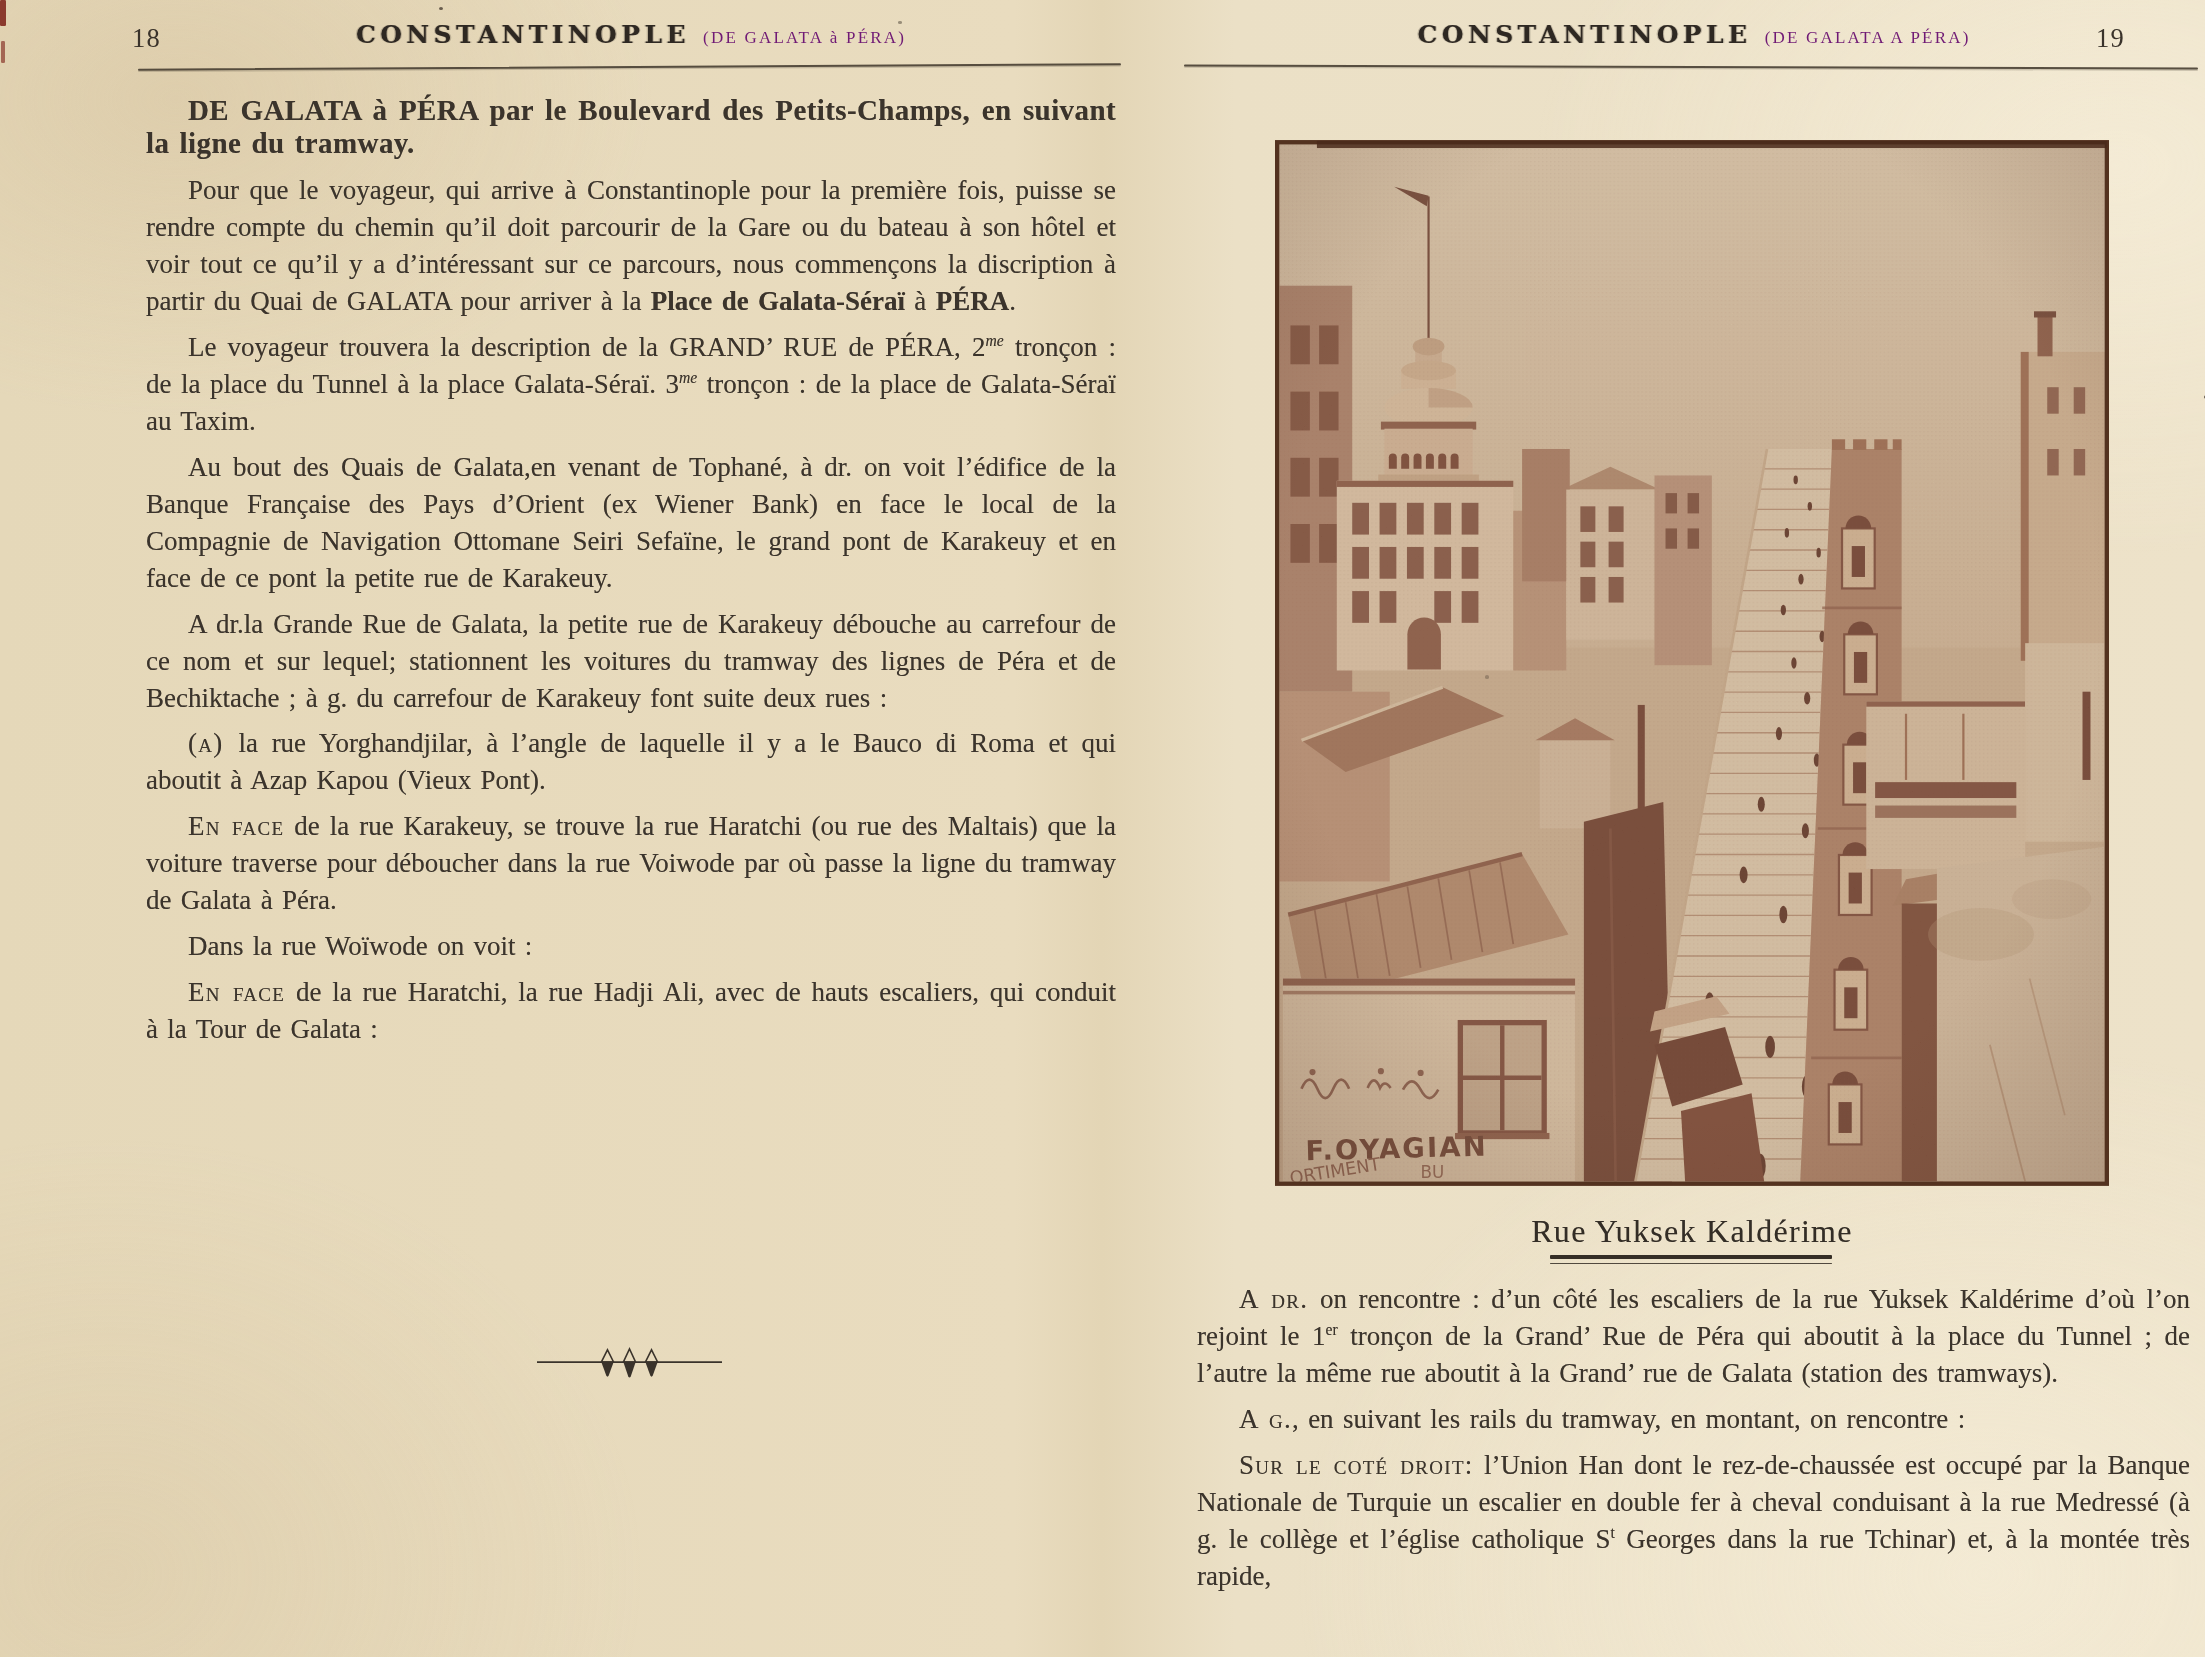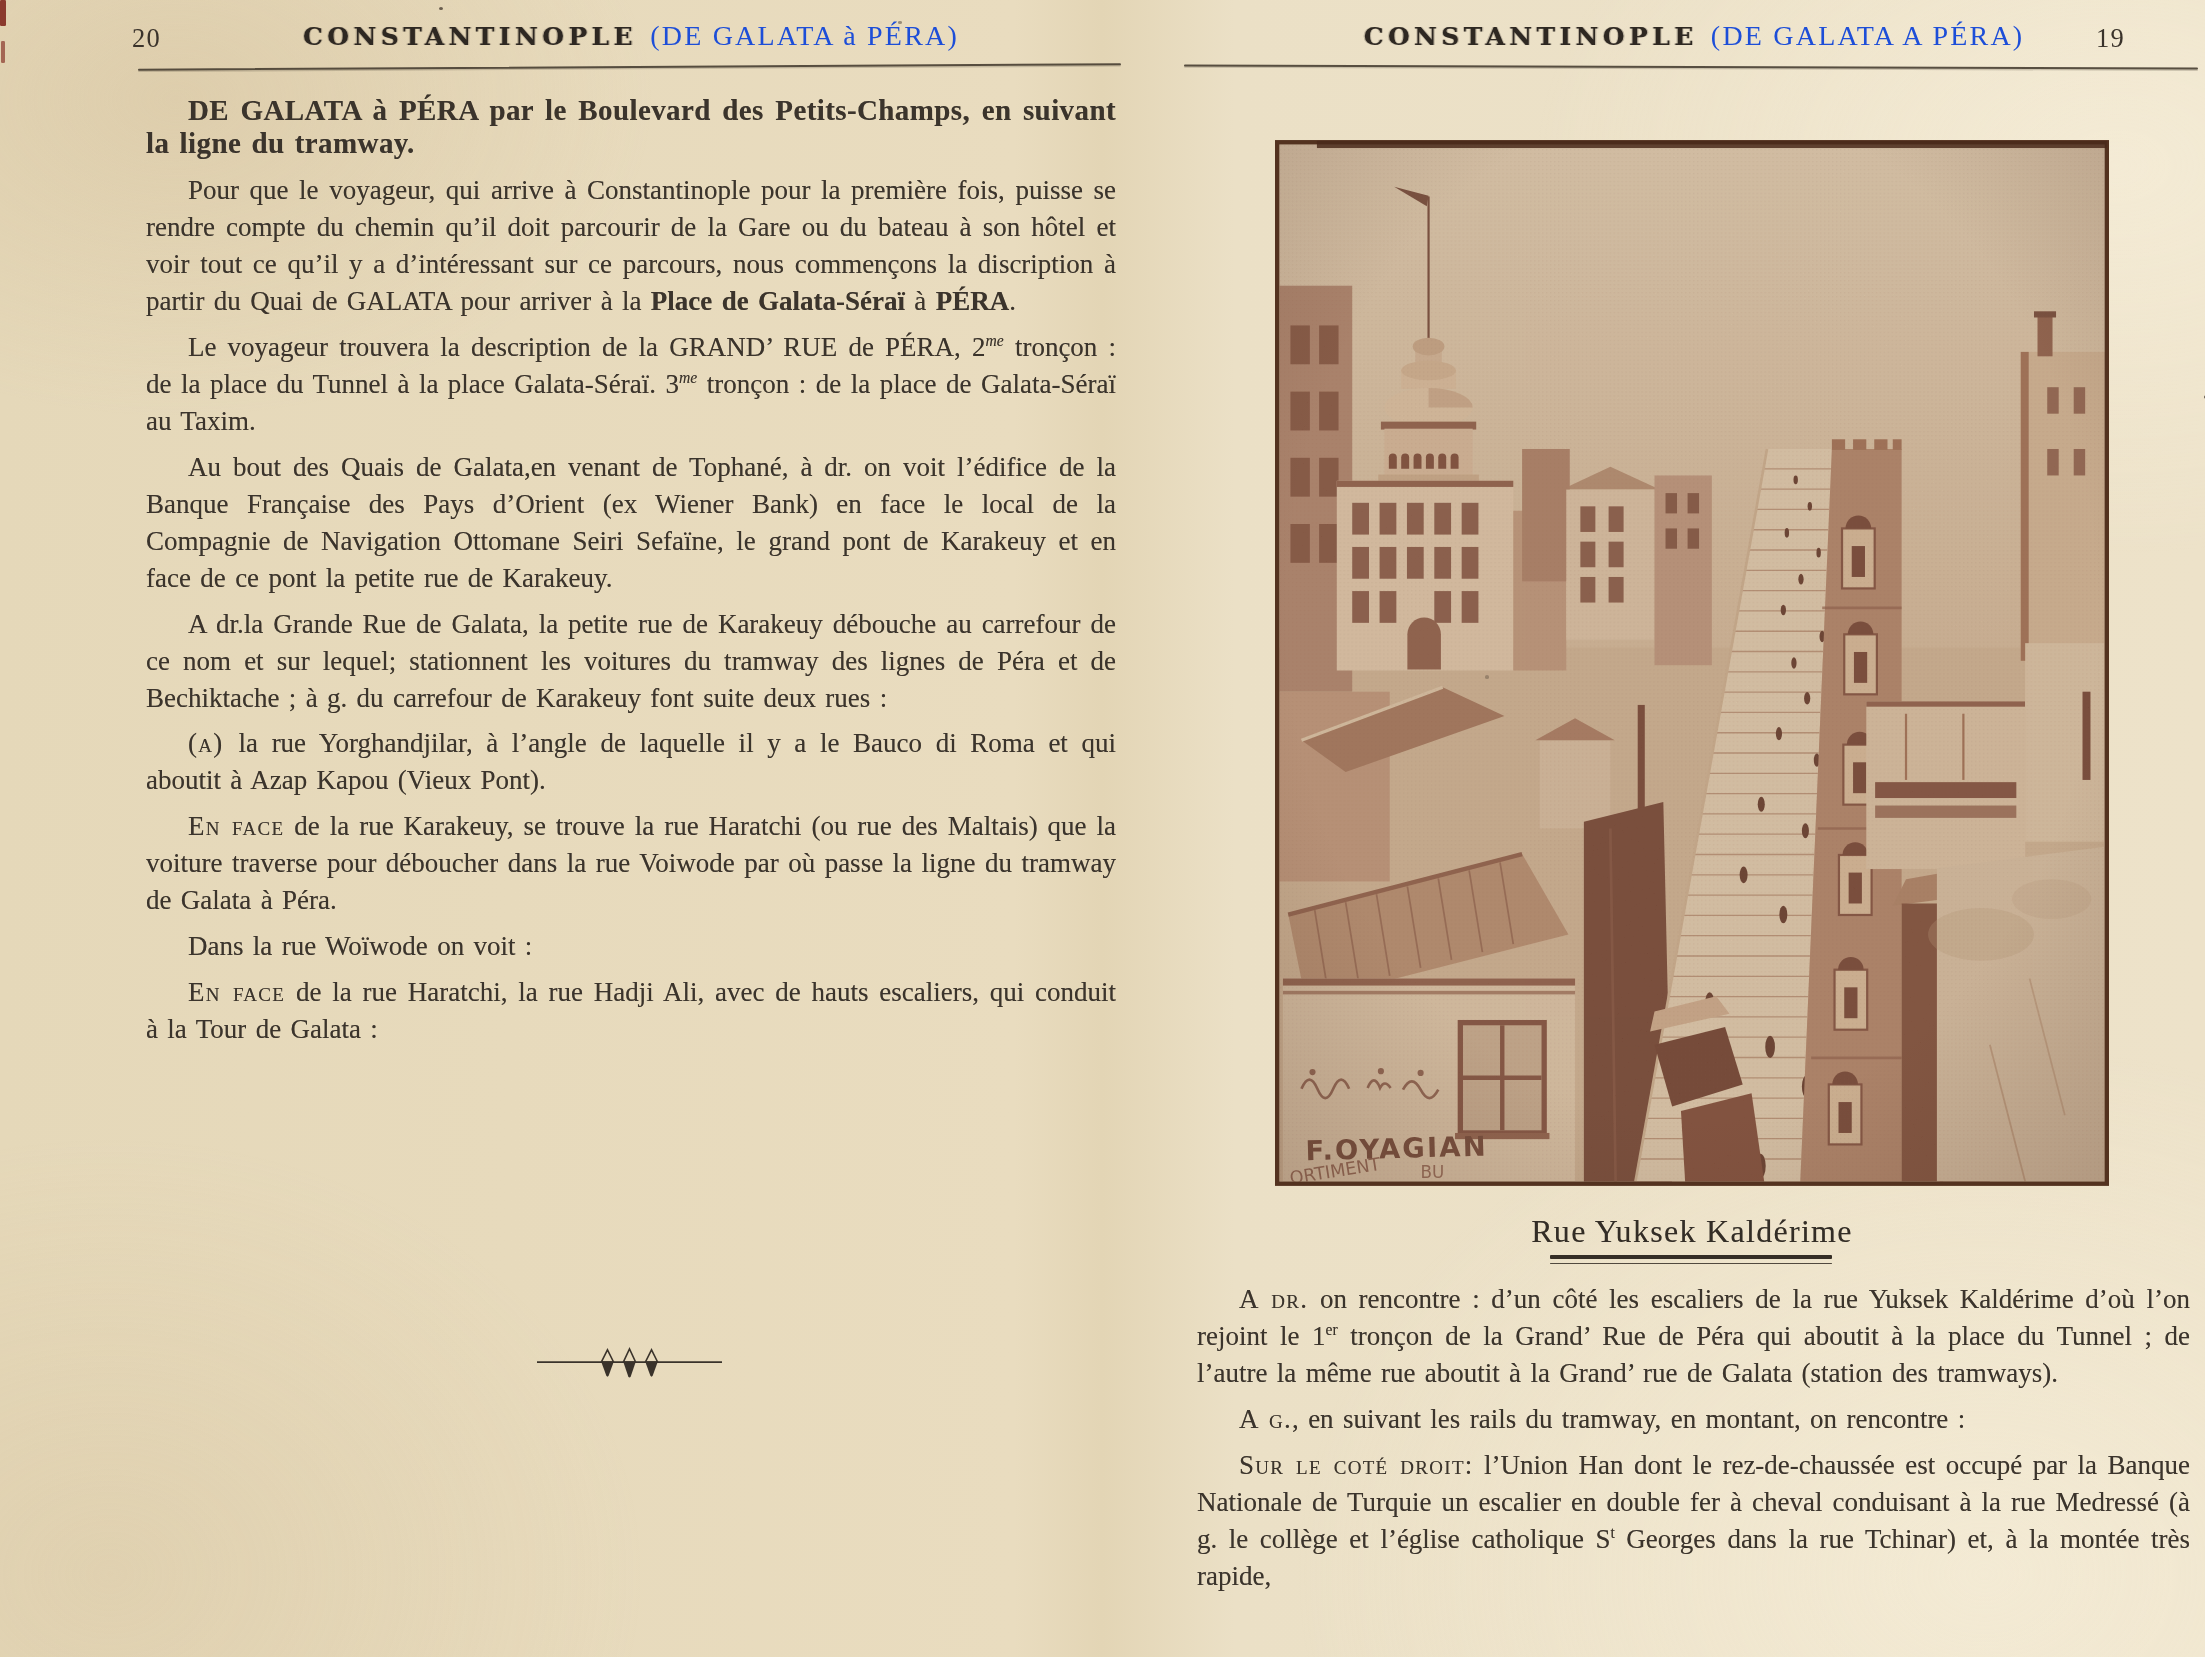--- a/index.html
+++ b/index.html
@@ -24,21 +24,21 @@
   #right-page .pagenum{left:944px;top:23px;}
 
   .running-head{position:absolute;top:20px;text-align:center;white-space:nowrap;color:#2e2822;}
   #left-page .running-head{left:146px;width:970px;}
   #right-page .running-head{left:46px;width:992px;}
   .head-title{
     font-family:"DejaVu Serif","Liberation Serif",serif;font-weight:700;
     font-size:25px;letter-spacing:4.4px;
     text-shadow:1.1px 0 0 rgba(42,34,26,.22), -1.1px 0 0 rgba(42,34,26,.22);
   }
-  .head-sub{font-size:28px;letter-spacing:2.2px;margin-left:13.2px;color:#1d4ed8;}
+  .head-sub{font-size:17px;letter-spacing:2.2px;margin-left:13.2px;color:#701a75;}
 
   .head-rule{position:absolute;height:2.2px;background:#433a2e;border-radius:1.3px;
     box-shadow:0 1.3px 0 rgba(67,58,46,.25);opacity:.88;}
   #left-page .head-rule{left:138px;top:66px;width:983px;transform:rotate(-0.32deg);}
   #right-page .head-rule{left:32px;top:66px;width:1014px;transform:rotate(0.18deg);}
 
   .text-block{position:absolute;text-align:justify;font-size:27px;line-height:37px;
     color:#3b342c;text-shadow:0 0 0.5px rgba(59,52,44,.45);}
   #left-page .text-block{left:146px;top:94px;width:970px;}
   #right-page .text-block{left:45px;top:1281px;width:993px;}
@@ -61,21 +61,21 @@
   .caption-rule-thick{height:4px;background:#352e26;border-radius:0.9px;}
   .caption-rule-thin{height:1.3px;background:#352e26;margin-top:3.5px;opacity:.85;border-radius:0.9px;}
 
   .edge-mark{position:absolute;background:#7d2017;border-radius:1.3px;filter:blur(0.4px);}
   .speck{position:absolute;background:#4a3f33;border-radius:50%;opacity:.8;}
 </style>
 </head>
 <body>
 
 <section class="page" id="left-page">
-  <div class="pagenum">20</div>
+  <div class="pagenum">18</div>
   <div class="running-head">
     <span class="head-title">CONSTANTINOPLE</span><span class="head-sub">(DE GALATA à PÉRA)</span>
   </div>
   <div class="head-rule"></div>
   <div class="text-block">
       <p class="para lead"><span>DE GALATA à PÉRA par le Boulevard des Petits-Champs, en suivant la ligne du tramway.</span></p>
       <p class="para"><span>Pour que le voyageur, qui arrive à Constantinople pour la première fois, puisse se rendre compte du chemin qu’il doit parcourir de la </span><span class="s-i">Gare</span><span> ou du </span><span class="s-i">bateau</span><span> à son hôtel et voir tout ce qu’il y a d’intéressant sur ce parcours, nous commençons la discription à partir du Quai de </span><span>GALATA</span><span> pour arriver à la </span><span class="s-b">Place de Galata-Séraï</span><span> à </span><span class="s-b">PÉRA</span><span>.</span></p>
       <p class="para"><span>Le voyageur trouvera </span><span class="s-i">la description de la GRAND’ RUE de PÉRA, 2</span><span class="s-isup">me</span><span class="s-i"> tronçon : de la place du Tunnel à la place Galata-Séraï. 3</span><span class="s-isup">me</span><span class="s-i"> tronçon : de la place de Galata-Séraï au Taxim.</span></p>
       <p class="para"><span>Au bout des Quais de Galata,en venant de Tophané, à dr. on voit l’édifice de la Banque Française des Pays d’Orient (ex Wiener Bank) en face le local de la Compagnie de Navigation Ottomane Seiri Sefaïne, le grand pont de Karakeuy et en face de ce pont la petite rue de Karakeuy.</span></p>
       <p class="para"><span>A dr.la Grande Rue de Galata, la petite rue de Karakeuy débouche au carrefour de ce nom et sur lequel; stationnent les voitures du tramway des lignes de Péra et de Bechiktache ; à g. du carrefour de Karakeuy font suite deux rues :</span></p>

